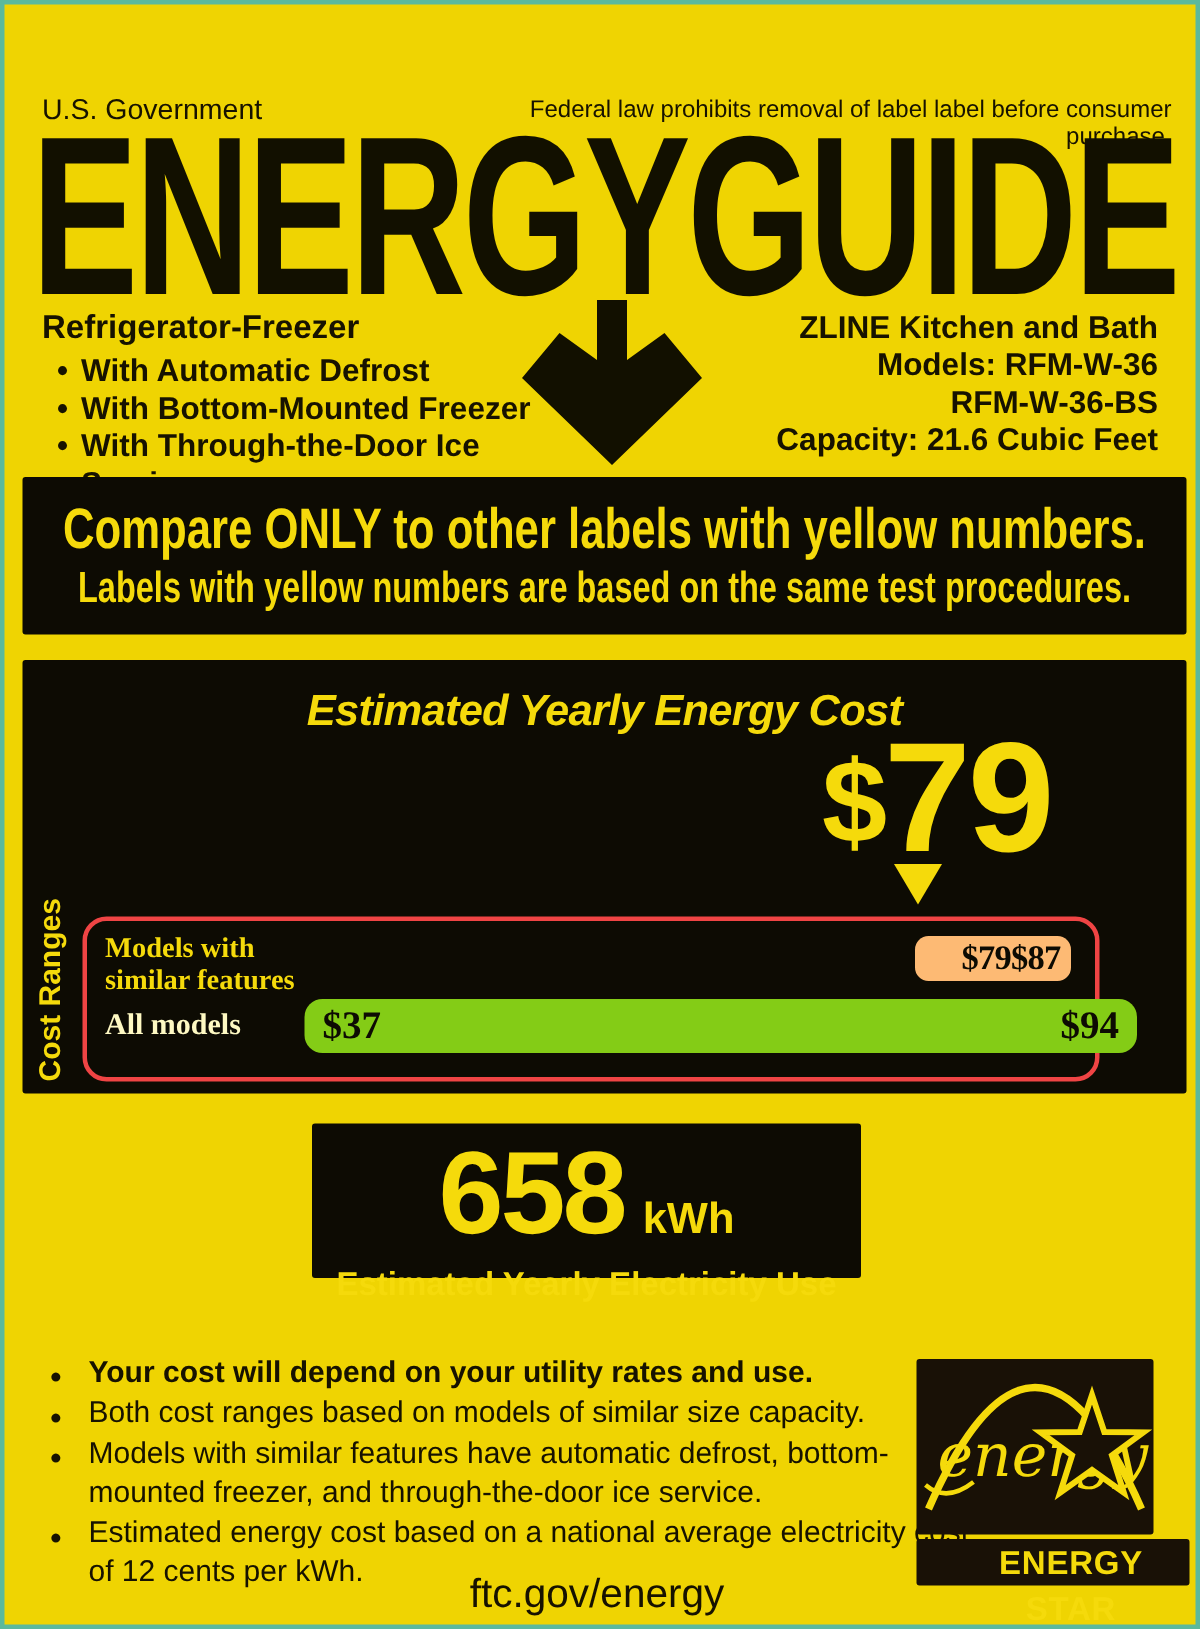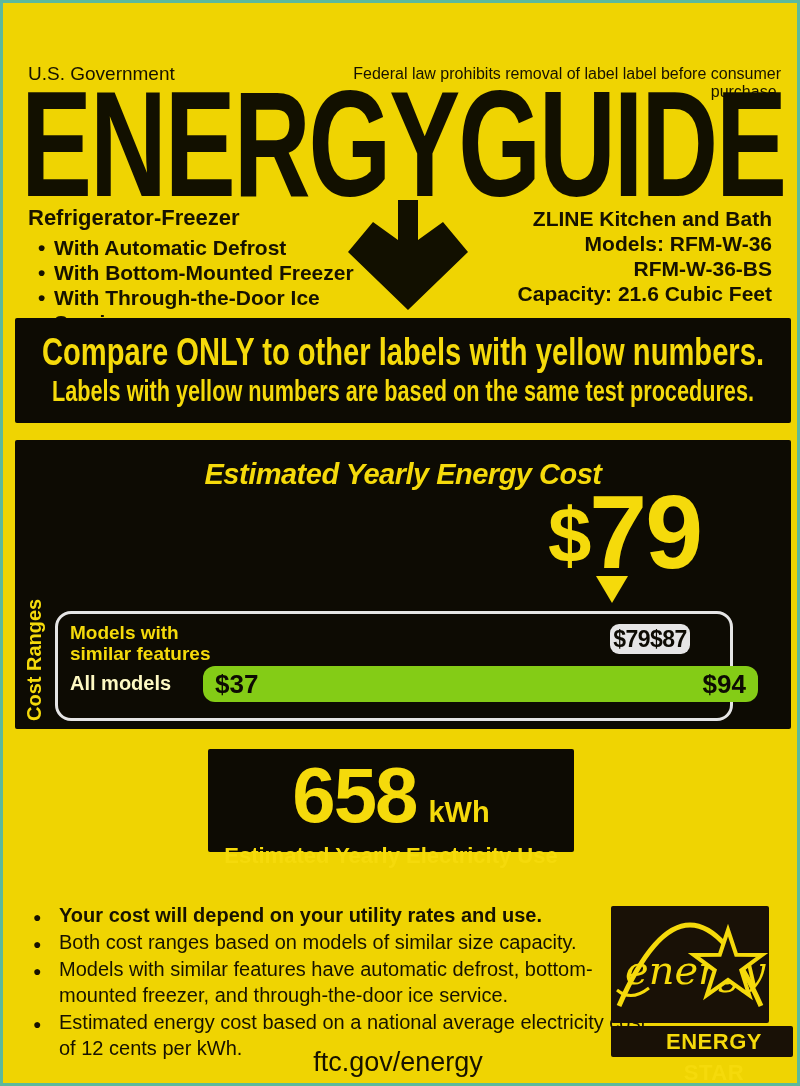--- a/index.html
+++ b/index.html
@@ -36,26 +36,26 @@
   .cost-value{position:absolute;right:90px;top:40px;color:#F5DA0B;font-weight:bold;
               font-size:104px;line-height:104px;letter-spacing:-2px;}
   .cost-value .cur{font-size:78px;vertical-align:6px;}
   .cost-pointer{position:absolute;left:581px;top:136px;width:0;height:0;
               border-left:16px solid transparent;border-right:16px solid transparent;
               border-top:27px solid #F5DA0B;}
   .vlabel{position:absolute;left:-34px;top:213px;width:110px;height:26px;
           transform:rotate(-90deg);transform-origin:center;text-align:center;
           color:#F5DA0B;font-weight:bold;font-size:20px;white-space:nowrap;}
   .inner-box{position:absolute;left:40px;top:171px;width:678px;height:110px;
-             border:3px solid #e5e5e5;border-radius:16px;box-sizing:border-box;}
+             border:3px solid #ef4444;border-radius:16px;box-sizing:border-box;font-family:Liberation Serif, serif;}
   .sim-label{position:absolute;left:12px;top:8px;color:#F5DA0B;font-weight:bold;
              font-size:19px;line-height:21px;}
-  .sim-bar{position:absolute;left:552px;top:10px;width:80px;height:30px;background:#e5e5e5;
+  .sim-bar{position:absolute;left:552px;top:10px;width:80px;height:30px;background:#fdba74;
            border-radius:9px;color:#0D0B03;font-weight:bold;font-size:23px;line-height:30px;
-           text-align:center;letter-spacing:-0.5px;white-space:nowrap;}
+           text-align:center;letter-spacing:-0.5px;white-space:nowrap;padding-left:24px;}
   .all-label{position:absolute;left:12px;top:58px;color:#fef9c3;font-weight:bold;font-size:20px;}
   .all-bar{position:absolute;left:145px;top:52px;width:555px;height:36px;background:#84cc16;
            border-radius:12px;color:#0D0B03;font-weight:bold;font-size:26px;line-height:36px;
            display:flex;justify-content:space-between;box-sizing:border-box;padding:0 12px;}
   
   .kwh-box{left:205px;top:746px;width:366px;height:103px;background:#0D0B03;border-radius:2px;
            color:#F5DA0B;text-align:center;}
   .kwh-line{position:absolute;left:0;top:6px;width:100%;display:flex;align-items:baseline;justify-content:center;}
   .kwh-num{font-size:78px;font-weight:bold;line-height:80px;letter-spacing:-2px;}
   .kwh-unit{font-size:29px;font-weight:bold;margin-left:12px;}

